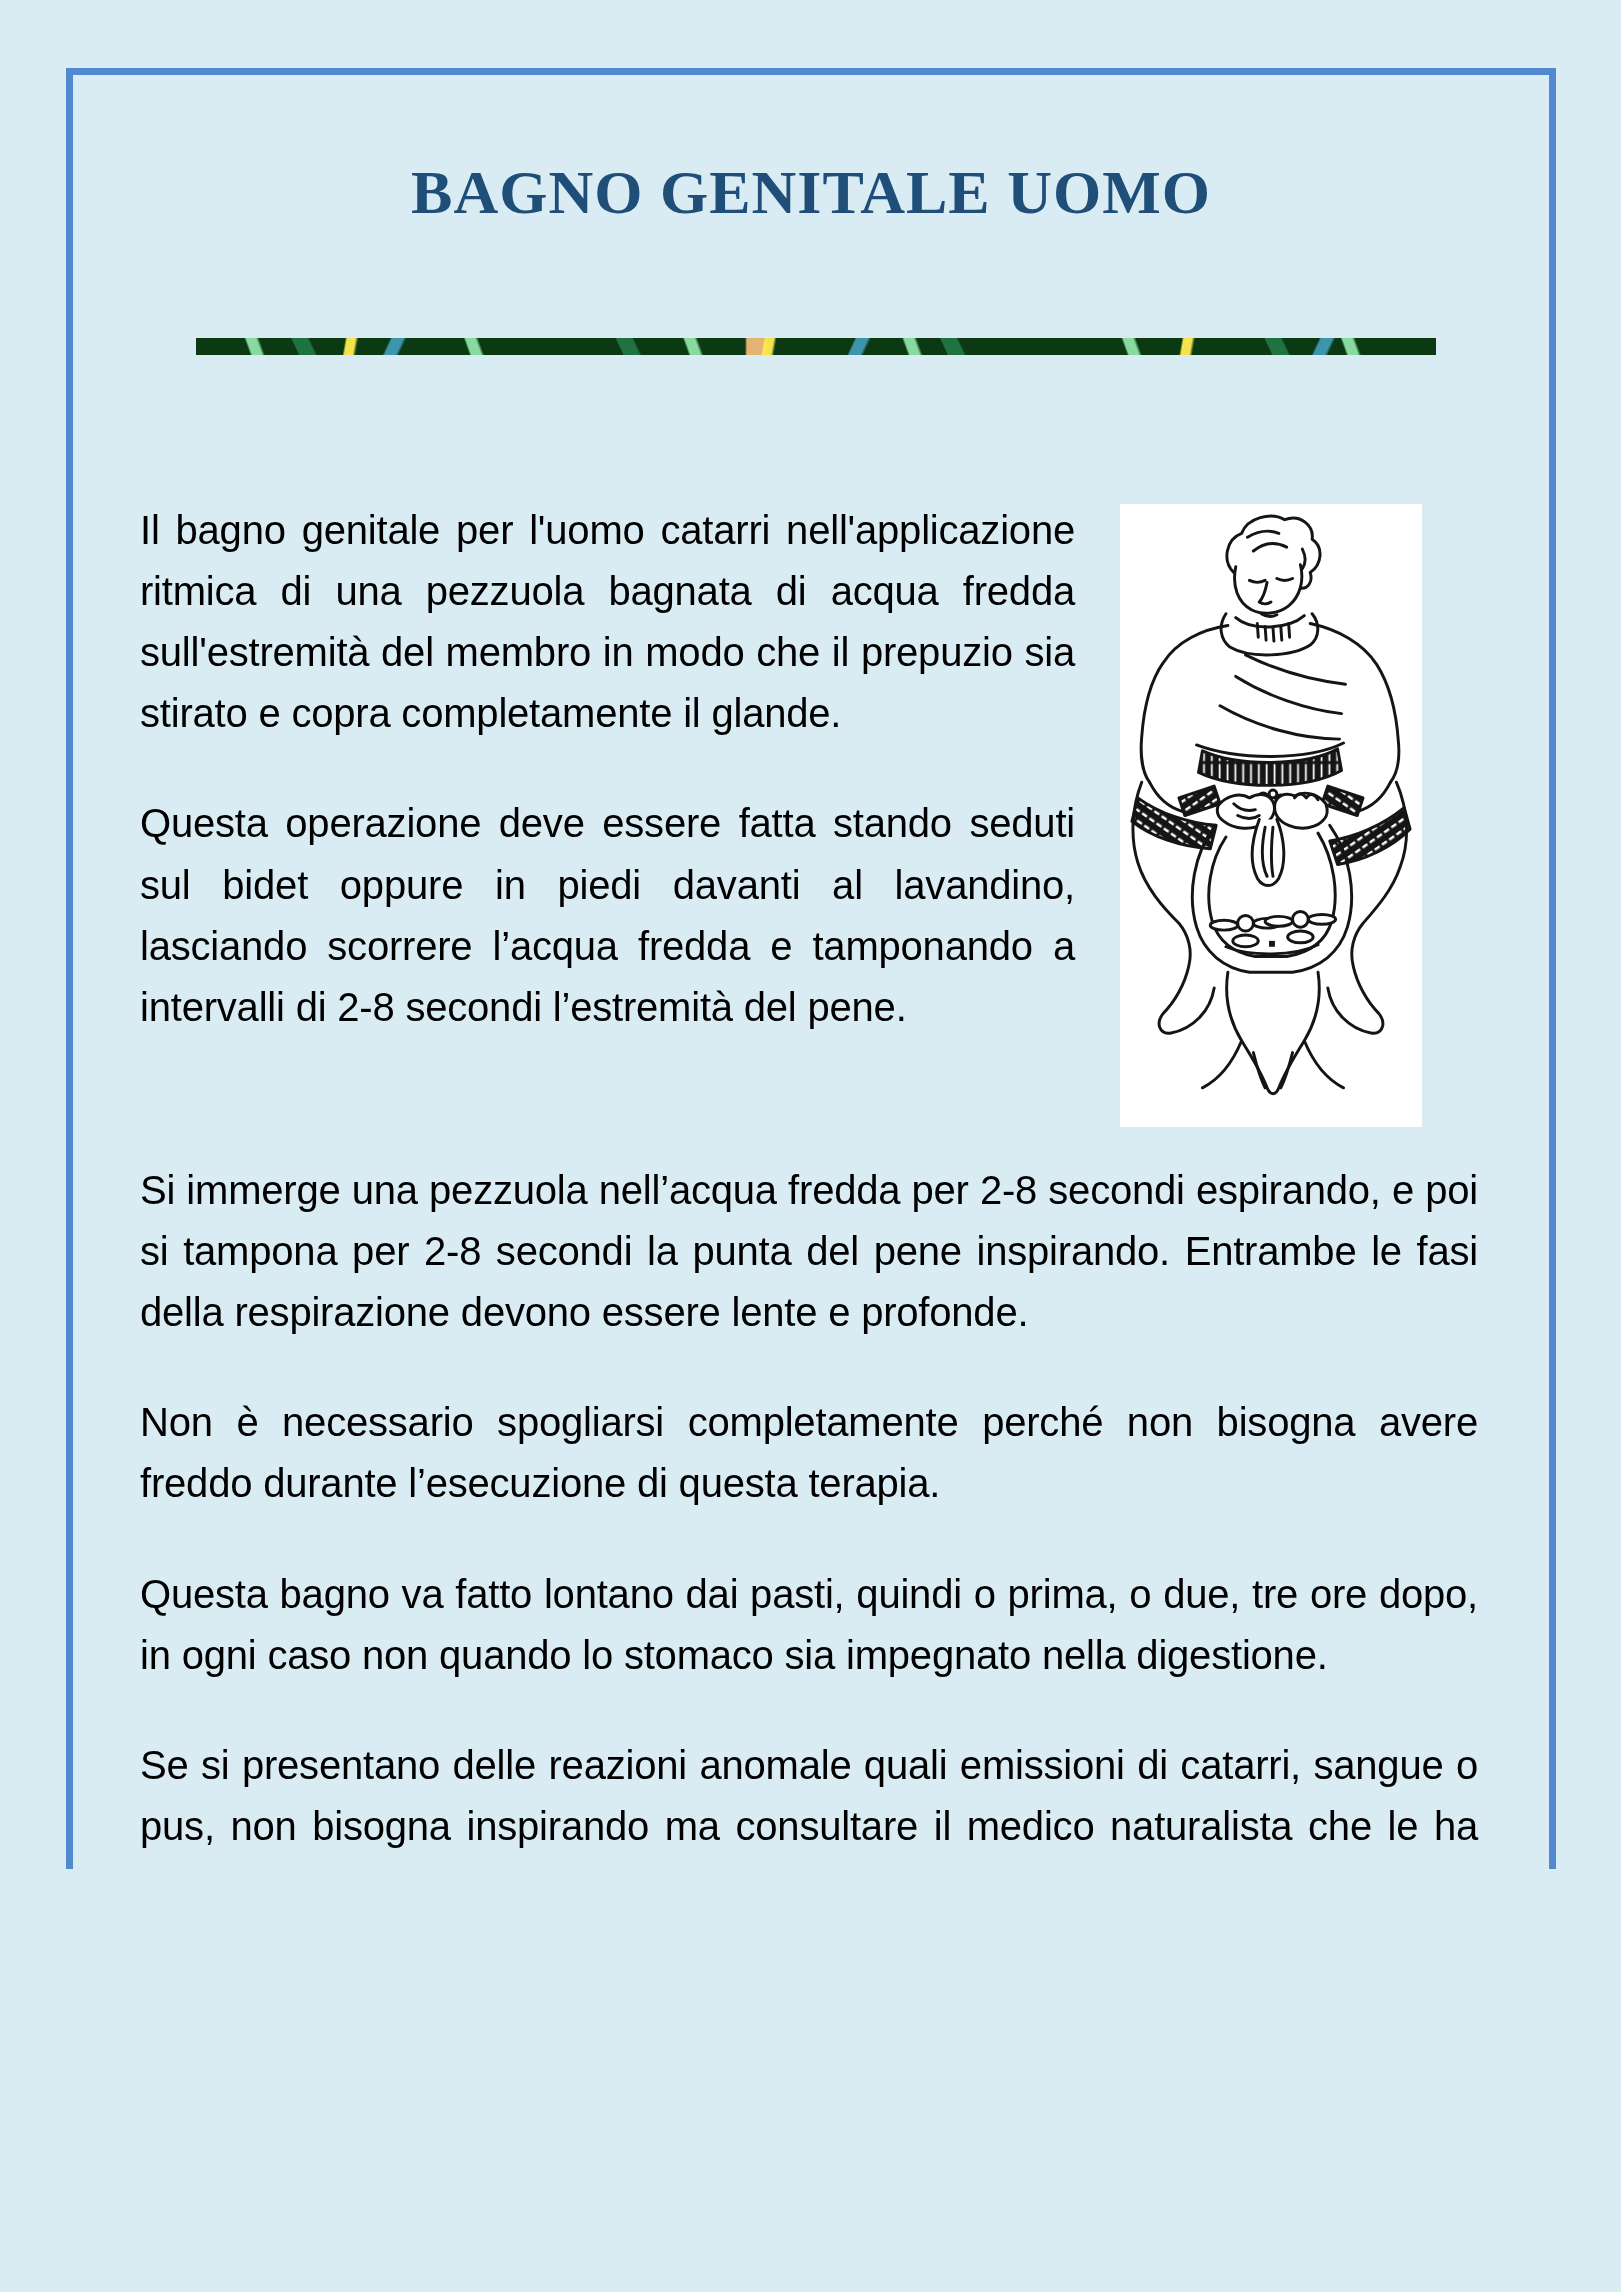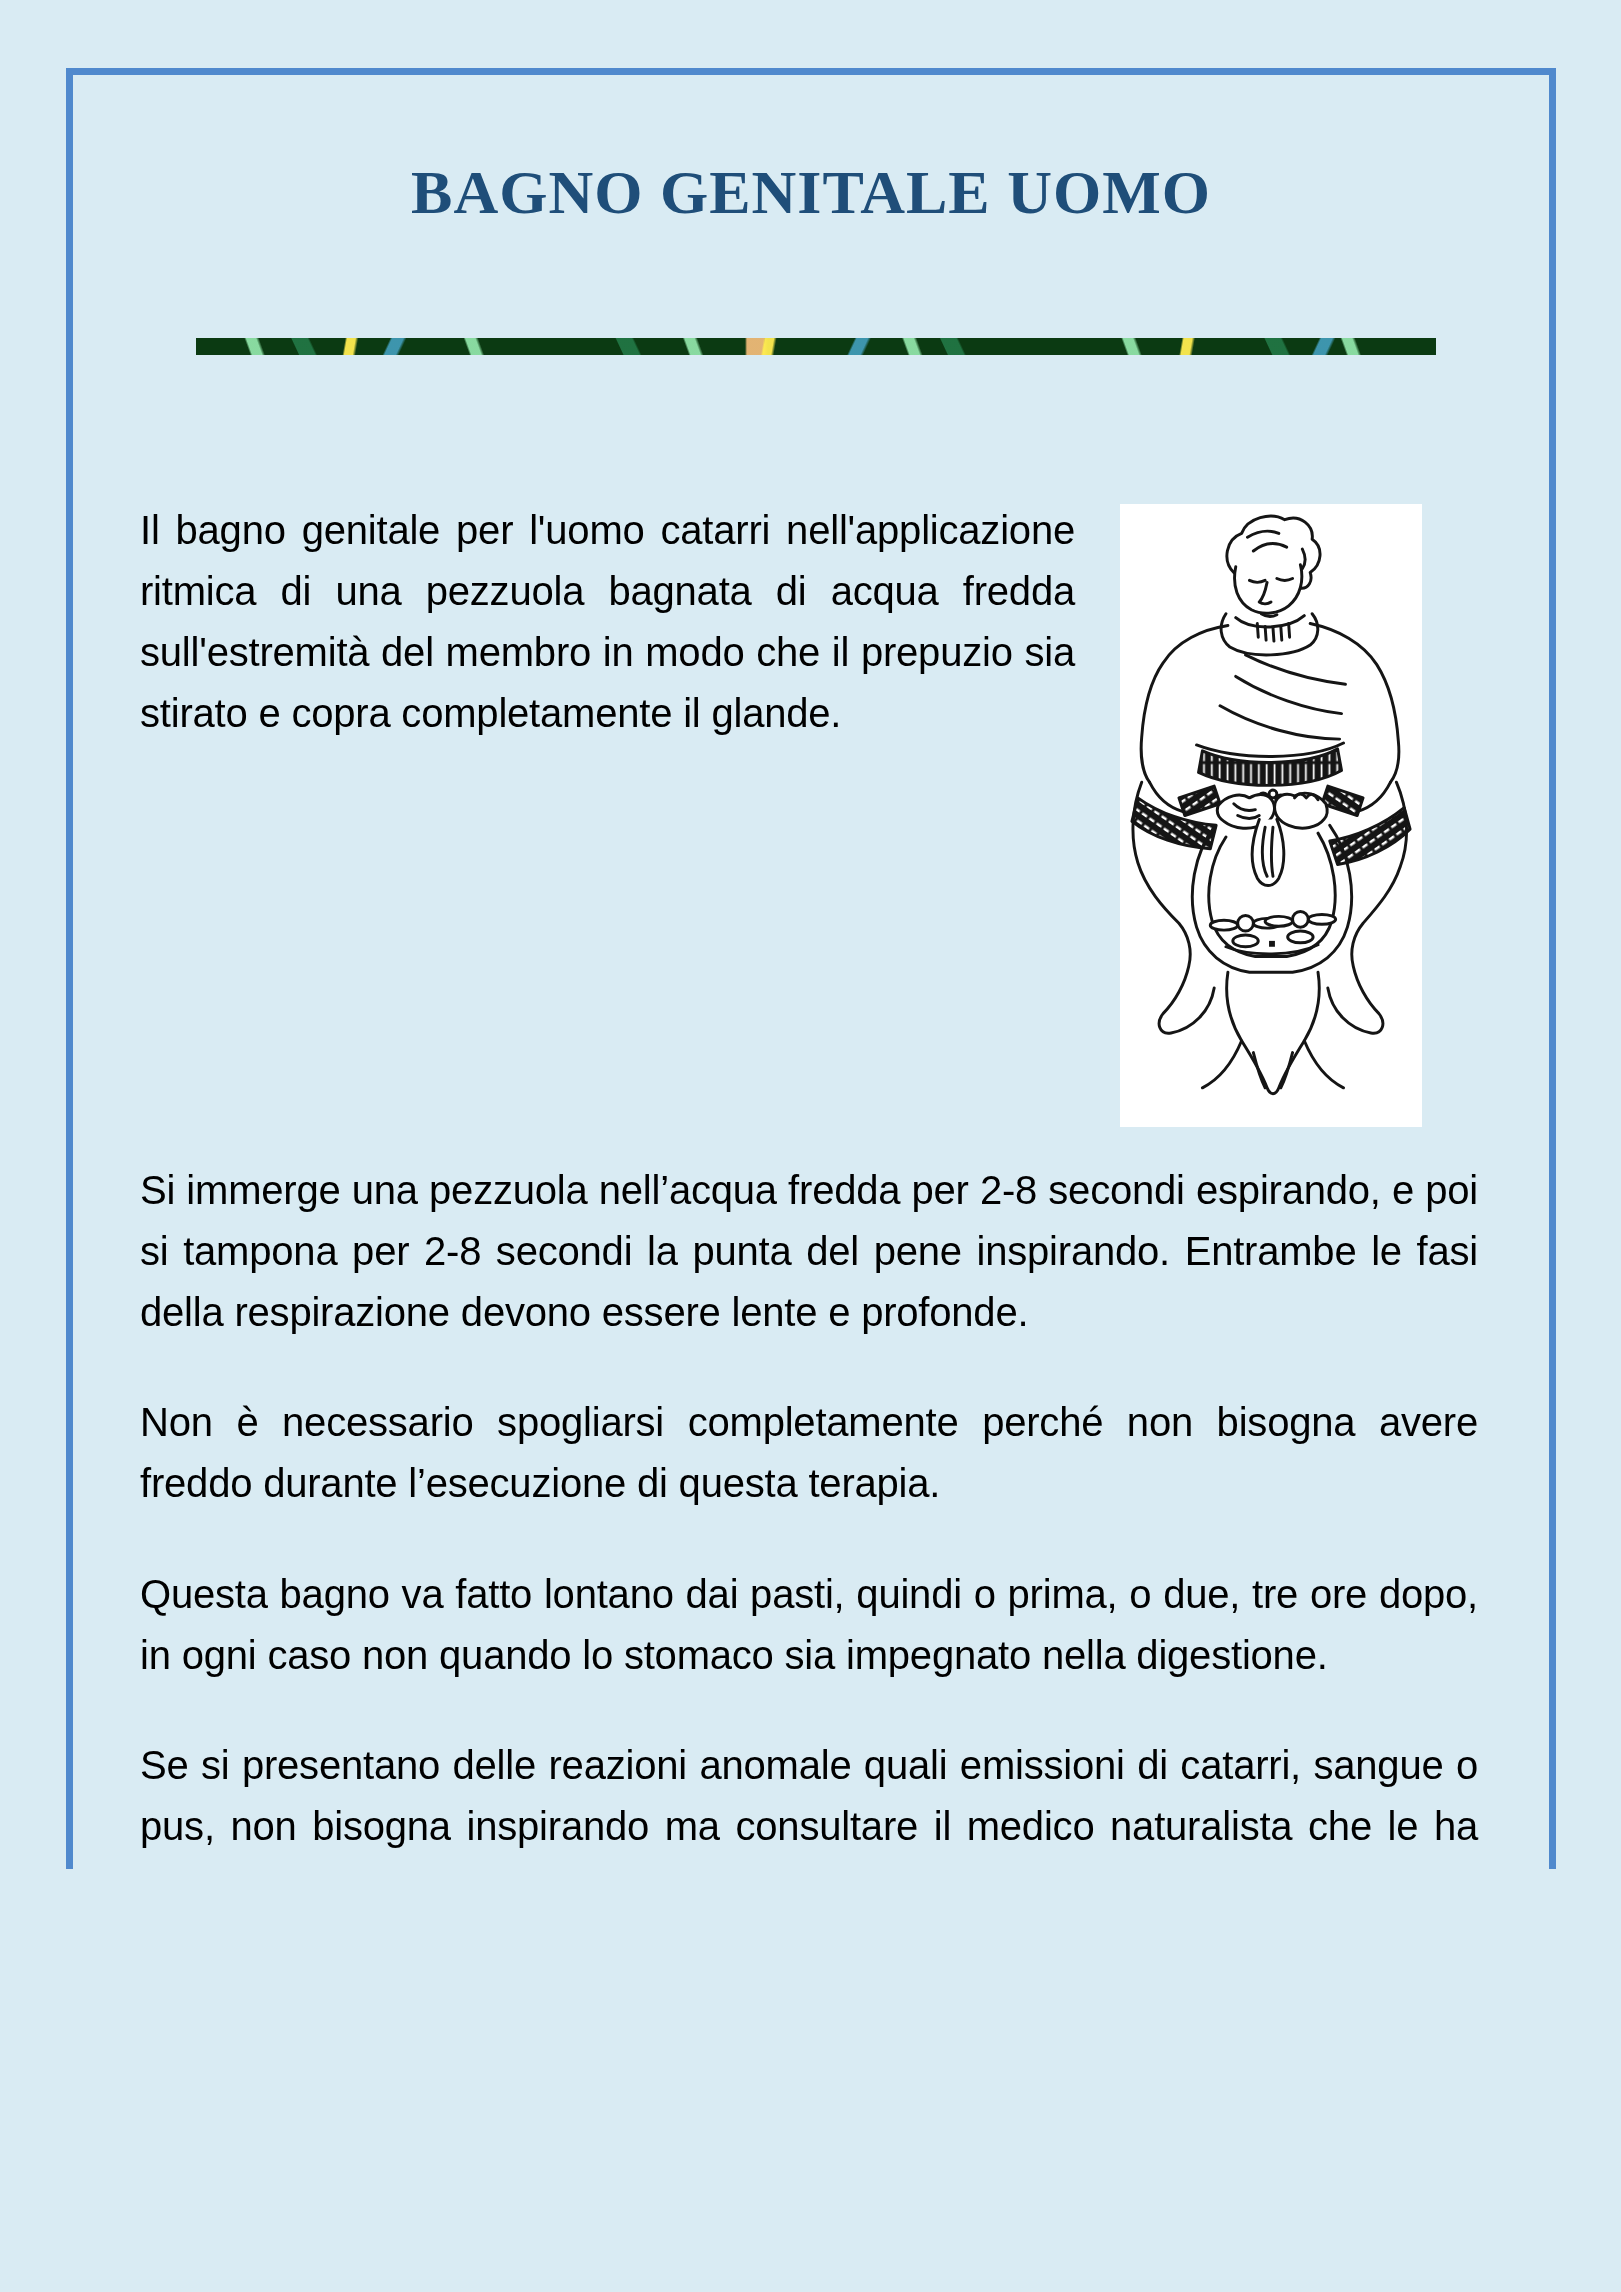--- a/index.html
+++ b/index.html
@@ -178,20 +178,21 @@
 
           <rect x="152" y="446" width="6" height="6" fill="#151515" stroke="none"></rect>
 
           <path d="M110 478 C 106 504 112 528 124 548 C 134 564 144 580 150 596 C 153 604 159 604 162 596 C 168 580 178 564 188 548 C 200 528 206 504 202 478"></path>
           <path d="M124 548 C 114 572 100 588 84 596 M188 548 C 198 572 212 588 228 596"></path>
           <path d="M136 560 C 140 576 144 588 148 596 M176 560 C 172 576 168 588 164 596"></path>
         </svg>
       </figure>
 
       <p>Il bagno genitale per l'uomo catarri nell'applicazione ritmica di una pezzuola bagnata di acqua fredda sull'estremità del membro in modo che il prepuzio sia stirato e copra completamente il glande.</p>
+      <p>Questa operazione deve essere fatta stando seduti sul bidet oppure in piedi davanti al lavandino, lasciando scorrere l’acqua fredda e tamponando a intervalli di 2-8 secondi l’estremità del pene.</p>
       <p class="clear-left">Si immerge una pezzuola nell’acqua fredda per 2-8 secondi espirando, e poi si tampona per 2-8 secondi la punta del pene inspirando. Entrambe le fasi della respirazione devono essere lente e profonde.</p>
       <p>Non è necessario spogliarsi completamente perché non bisogna avere freddo durante l’esecuzione di questa terapia.</p>
       <p>Questa bagno va fatto lontano dai pasti, quindi o prima, o due, tre ore dopo, in ogni caso non quando lo stomaco sia impegnato nella digestione.</p>
       <p>Se si presentano delle reazioni anomale quali emissioni di catarri, sangue o pus, non bisogna inspirando ma consultare il medico naturalista che le ha prescritte.</p>
 
     </div>
   </div>
 </div>
 
 

